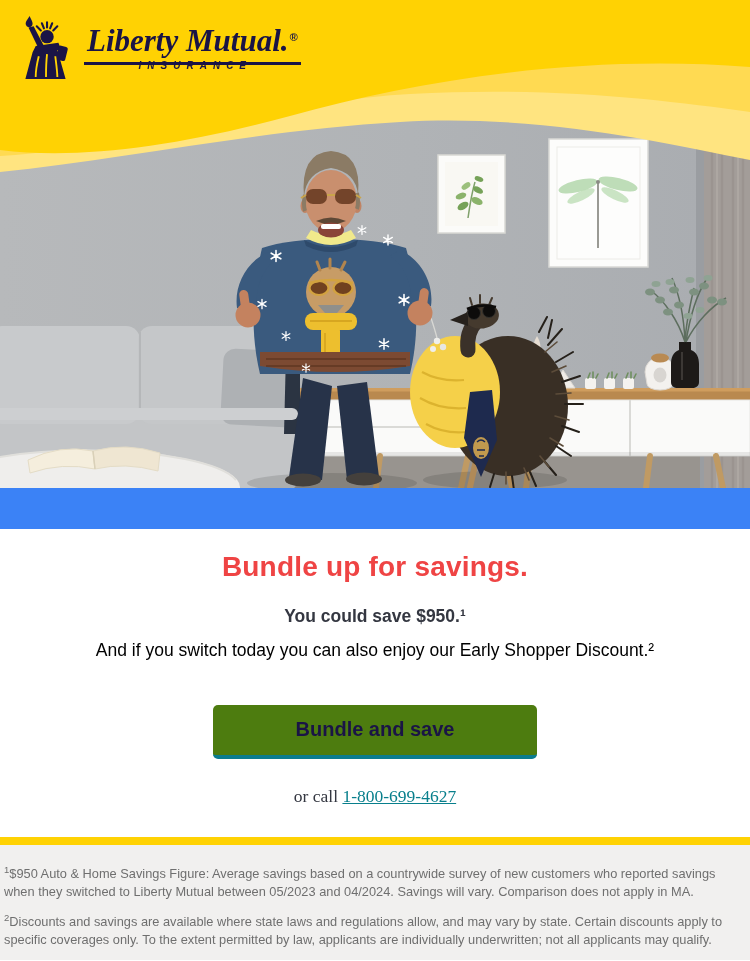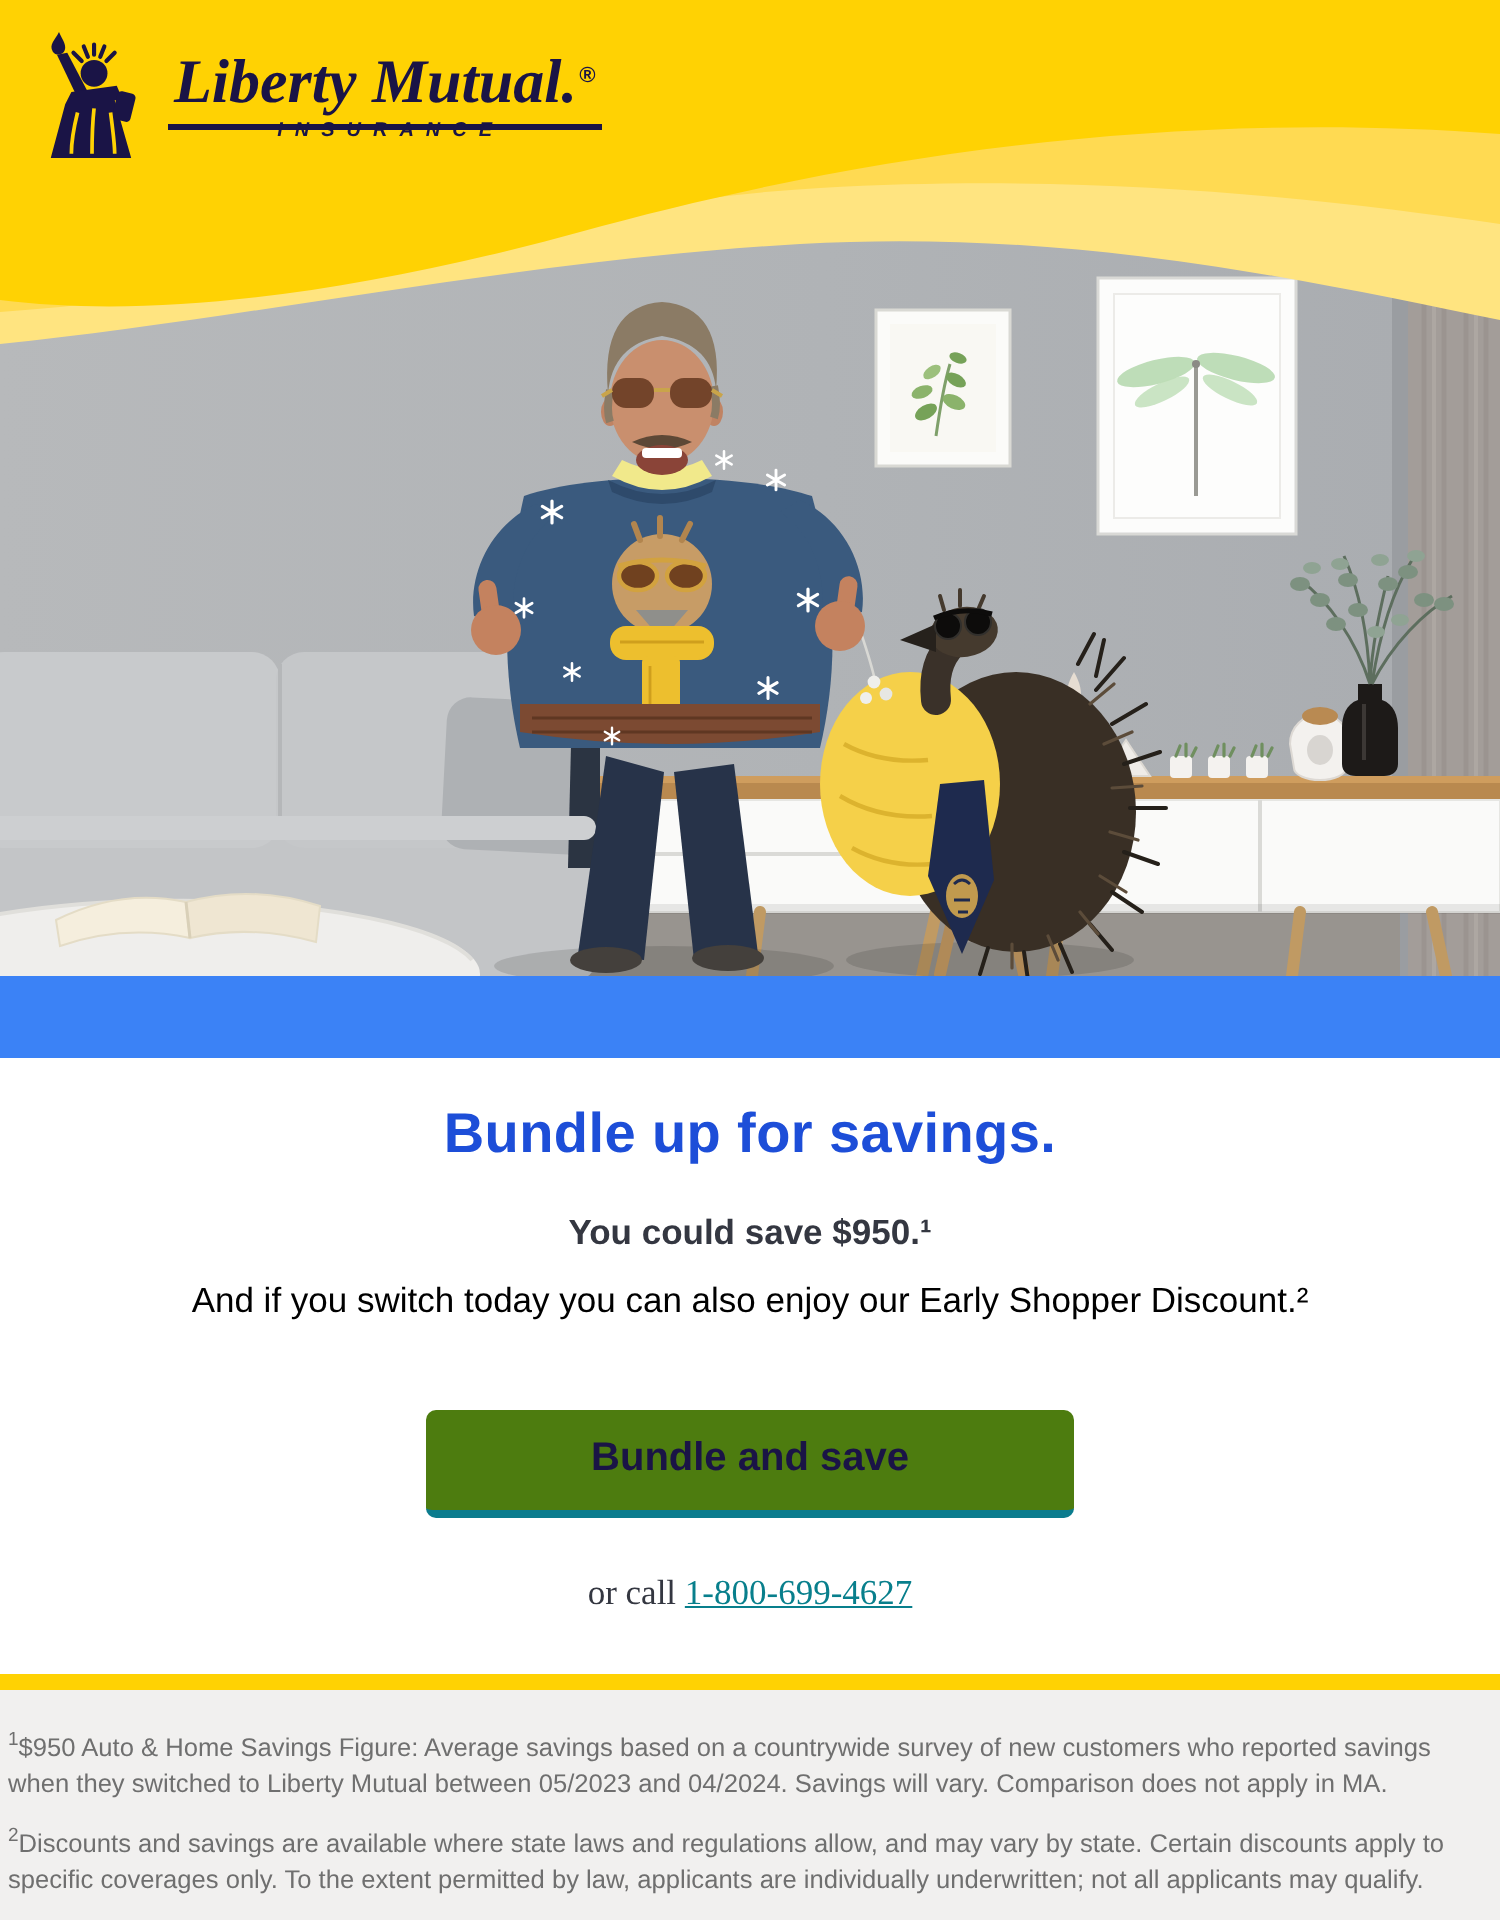--- a/index.html
+++ b/index.html
@@ -22,21 +22,21 @@
   }
   .logo-name .reg { font-size: 11px; vertical-align: 10px; margin-left: 1px; font-family: "Liberation Sans", sans-serif; }
   .logo-sub {
     text-align: center; font-size: 10px; font-weight: bold; color: #1A1446;
     letter-spacing: 6px; text-indent: 6px; margin-top: 4px;
   }
   
   .content { text-align: center; background: #ffffff; }
   .headline {
     margin: 0; padding-top: 22px; font-size: 28px; line-height: 32px;
-    font-weight: bold; color: #1d4ed8; letter-spacing: 0.2px;
+    font-weight: bold; color: #ef4444; letter-spacing: 0.2px;
   }
   .intro { margin: 28px 40px 0; font-size: 17.5px; line-height: 22px; color: #343741; }
   .save-line { margin: 22px 40px 12px; font-size: 17.5px; line-height: 22px; font-weight: bold; color: #343741; }
   .switch-line { margin: 4px 30px 0; font-size: 17.5px; line-height: 22px; color: #000000; }
   .btn-wrap { margin-top: 44px; }
   .cta {
     display: inline-block; width: 324px; padding: 13px 0 14px;
     background: #4d7c0f; border-bottom: 4px solid #0B7C8E; border-radius: 5px;
     color: #1A1446; font-size: 20px; font-weight: bold; text-decoration: none; cursor: pointer;
   }

